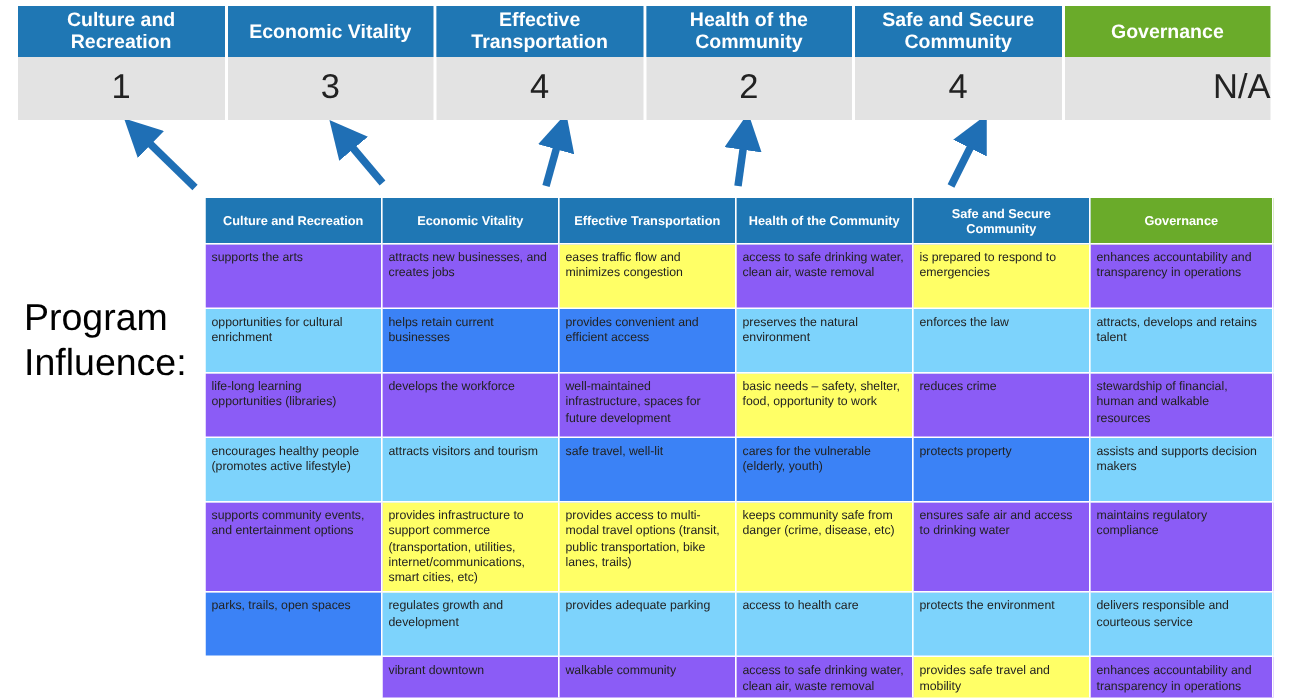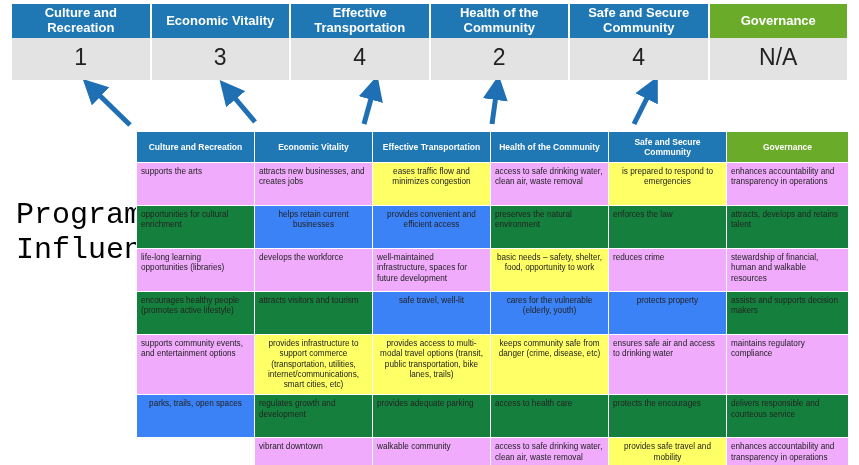--- a/index.html
+++ b/index.html
@@ -53,43 +53,42 @@
   }
   .sc-scores .cell {
     flex: 1 1 0;
     text-align: center;
     font-size: 23px;
     color: #222;
     padding: 6px 0 9px 0;
     box-sizing: border-box;
     border-right: 2px solid #ffffff;
   }
-  .sc-scores .cell:last-child { border-right: none; }
+  .sc-scores .cell:last-child { border-right: none; text-align: right; }
 
   
   .arrows {
     position: absolute;
     left: 0;
     top: 80px;
     width: 859px;
     height: 55px;
     pointer-events: none;
   }
 
   
   .caption {
     position: absolute;
     left: 16px;
     top: 198px;
     width: 120px;
-    font-size: 30px;
+    font-size: 25px;
     color: #000;
     line-height: 1.18;
-    font-family: Liberation Mono, monospace;
-    text-align: right;
+    font-family: Liberation Sans, sans-serif;
   }
 
   
   .matrix {
     position: absolute;
     left: 136px;
     top: 131px;
     width: 712px;
     border-collapse: collapse;
     table-layout: fixed;
@@ -108,30 +107,29 @@
   }
   .matrix th.gov {
     background: #6aab2a;
   }
   .matrix td {
     font-size: 8.2px;
     color: #222;
     vertical-align: top;
     padding: 4px 4px;
     border: 1px solid #ffffff;
-    background: #f0abfc;
+    background: #8b5cf6;
     line-height: 1.25;
     height: 34px;
   }
   .matrix tr.alt td {
-    background: #15803d;
+    background: #7dd3fc;
   }
   .matrix td.hl {
     background: #ffff66;
-    text-align: center;
   }
   .matrix td.empty {
     background: #ffffff;
     border: 1px solid #ffffff;
   }
   .matrix tr.alt td.hl {
     background: #3b82f6;
   }
 </style>
 </head>
@@ -232,21 +230,21 @@
       <td class="hl">provides access to multi-modal travel options (transit, public transportation, bike lanes, trails)</td>
       <td class="hl">keeps community safe from danger (crime, disease, etc)</td>
       <td>ensures safe air and access to drinking water</td>
       <td>maintains regulatory compliance</td>
     </tr>
     <tr class="alt">
       <td class="hl">parks, trails, open spaces</td>
       <td>regulates growth and development</td>
       <td>provides adequate parking</td>
       <td>access to health care</td>
-      <td>protects the encourages</td>
+      <td>protects the environment</td>
       <td>delivers responsible and courteous service</td>
     </tr>
     <tr>
       <td class="empty"></td>
       <td>vibrant downtown</td>
       <td>walkable community</td>
       <td>access to safe drinking water, clean air, waste removal</td>
       <td class="hl">provides safe travel and mobility</td>
       <td>enhances accountability and transparency in operations</td>
     </tr>

